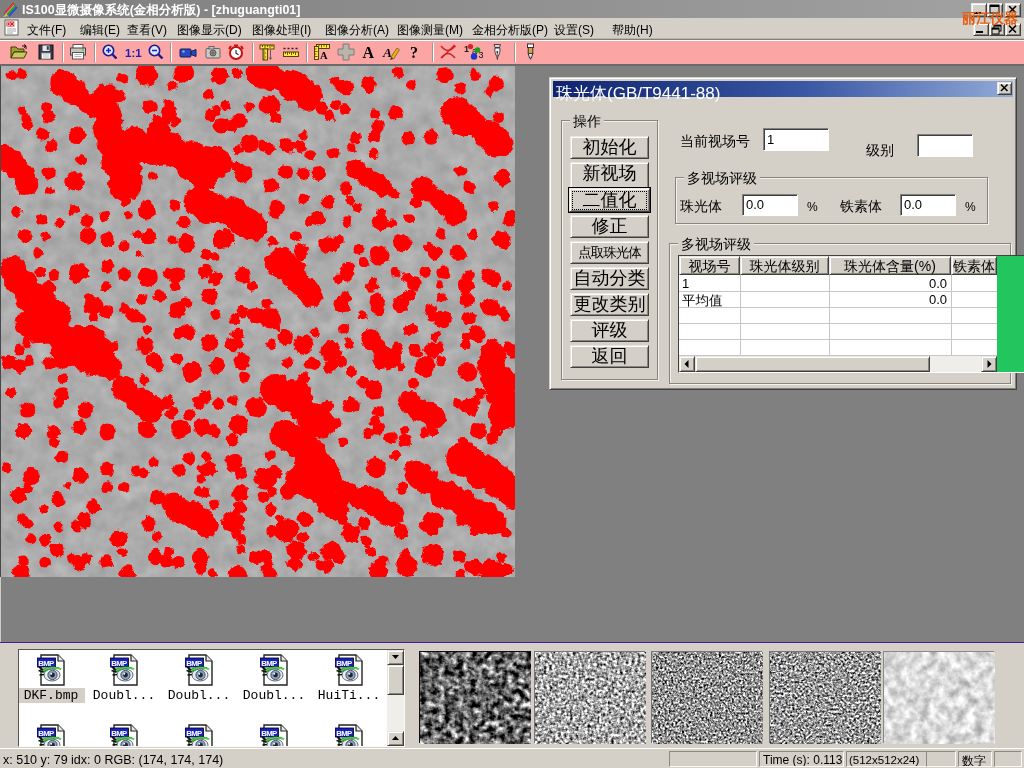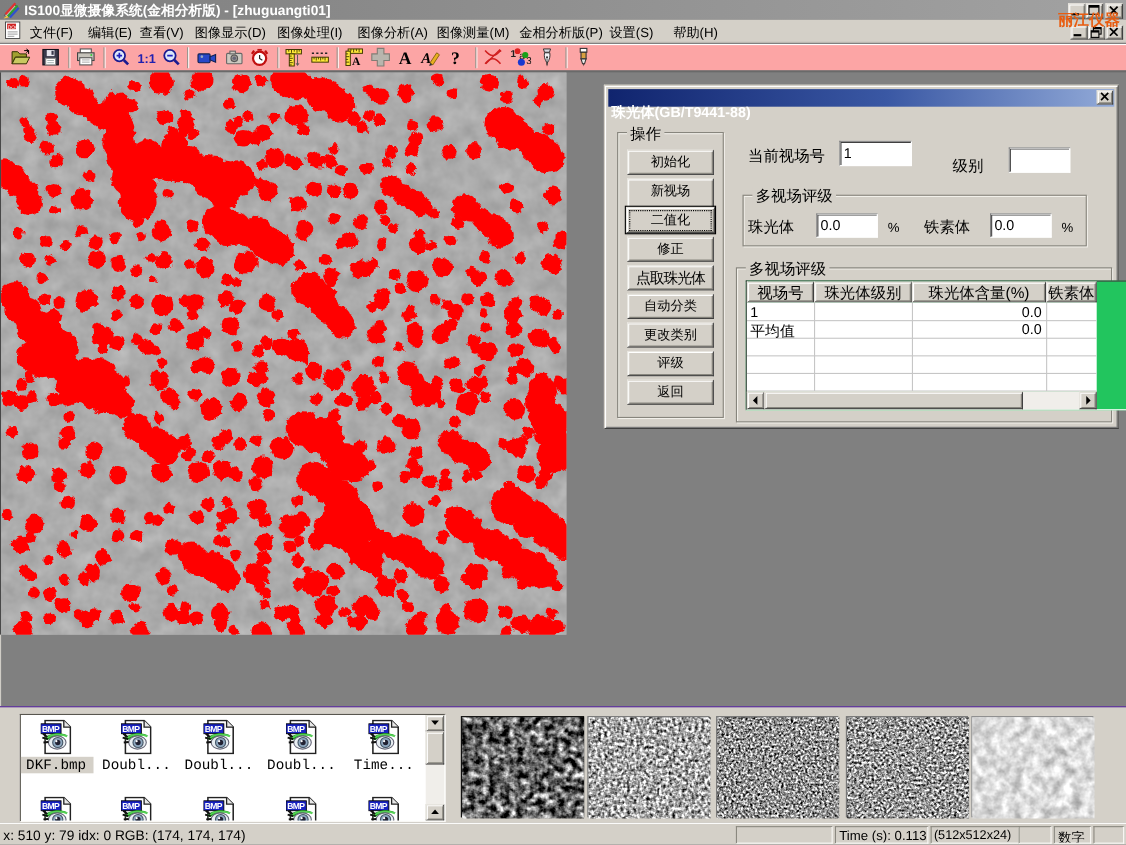--- a/index.html
+++ b/index.html
@@ -1,18 +1,18 @@
 <!DOCTYPE html>
 <html><head><meta charset="utf-8"><style>
 *{margin:0;padding:0;box-sizing:border-box}svg{display:block}
 html,body{width:1024px;height:768px;overflow:hidden}
 body{font-family:"Liberation Sans",sans-serif;position:relative;background:#808080;font-size:12px}
 .abs{position:absolute}
 .sunken{background:#fff;border:1px solid;border-color:#808080 #ffffff #ffffff #808080;box-shadow:inset 1px 1px 0 #404040}
-.btn{background:#d4d0c8;border:1px solid;border-color:#e8e6e0 #404040 #404040 #e8e6e0;box-shadow:inset 1px 1px 0 #fff,inset -1px -1px 0 #88867e;text-align:center;font-size:12px;color:#000}
+.btn{background:#d4d0c8;border:1px solid;border-color:#e8e6e0 #404040 #404040 #e8e6e0;box-shadow:inset 1px 1px 0 #fff,inset -1px -1px 0 #88867e;text-align:center;font-size:18px;color:#000}
 .grp{border:1px solid #87857d;box-shadow:1px 1px 0 #f2f0ea,inset 1px 1px 0 #f2f0ea}
 .grp>span{position:absolute;top:-8px;left:8px;background:#d4d0c8;padding:0 3px;font-size:14px;white-space:nowrap}
 .fld{border:1px solid;border-color:#8a887f #fbfaf7 #fbfaf7 #8a887f;padding:0 3px;font-size:12px;white-space:nowrap;overflow:hidden}
 .cjk{letter-spacing:0}
 </style></head>
 <body>
 
 <div class="abs" style="left:0;top:0;width:1024px;height:18px;background:linear-gradient(90deg,#7e7e7e,#a2a2a2)">
  <svg class="abs" style="left:3px;top:1px" width="16" height="16" viewBox="0 0 16 16">
   <path d="M1 13 L10 3 L13 6 L4 15 Z" fill="#c0c0c0" stroke="#404040" stroke-width="0.7"></path>
@@ -926,21 +926,21 @@
         <circle cx="65.5" cy="419.2" r="3.5"></circle>
         <circle cx="424.9" cy="179.6" r="4.6"></circle>
         <circle cx="276.6" cy="453.2" r="3.6"></circle>
  </g>
 </svg>
 </div>
 <div class="abs" style="left:0;top:577px;width:1px;height:65px;background:#d0cdc6"></div>
 
 <div class="abs" style="left:549px;top:77px;width:468px;height:313px;background:#d4d0c8;border:1px solid;border-color:#d4d0c8 #404040 #404040 #d4d0c8;box-shadow:inset 1px 1px 0 #fff,inset -1px -1px 0 #808080;z-index:10">
  <div class="abs" style="left:3px;top:3px;width:460px;height:16px;background:linear-gradient(90deg,#10246e 0%,#3a58a4 55%,#92aad8 100%)">
-  <div class="abs" style="left:3px;top:12px;color:#fff;font-weight:bold;font-size:13px">珠光体(GB/T9441-88)</div>
+  <div class="abs" style="left:3px;top:1px;color:#fff;font-weight:normal;font-size:17px">珠光体(GB/T9441-88)</div>
   <div class="abs btn" style="left:444px;top:1px;width:15px;height:13px">
         <svg width="13" height="11" viewBox="0 0 13 11">
           <path d="M3 1.5 L9.5 8 M9.5 1.5 L3 8" stroke="#000" stroke-width="1.5"></path>
         </svg>
       </div>
  </div>
 
  <div class="abs grp" style="left:11px;top:42px;width:97px;height:260px">
       <span>操作</span>
     </div>
@@ -1057,21 +1057,21 @@
       <svg class="abs" style="left:241px;top:4px" width="28" height="32" viewBox="0 0 28 32">
         <use href="#bmpi"></use>
       </svg>
       <div class="abs" style="left:221px;top:38px;width:68px;text-align:center;font-family:'Liberation Mono',monospace;font-size:13px;white-space:nowrap">Doubl...</div>
       <svg class="abs" style="left:241px;top:74px" width="28" height="32" viewBox="0 0 28 32">
         <use href="#bmpi"></use>
       </svg>
       <svg class="abs" style="left:316px;top:4px" width="28" height="32" viewBox="0 0 28 32">
         <use href="#bmpi"></use>
       </svg>
-      <div class="abs" style="left:296px;top:38px;width:68px;text-align:center;font-family:'Liberation Mono',monospace;font-size:13px;white-space:nowrap">Time...</div>
+      <div class="abs" style="left:296px;top:38px;width:68px;text-align:center;font-family:'Liberation Mono',monospace;font-size:13px;white-space:nowrap">HuiTi...</div>
       <svg class="abs" style="left:316px;top:74px" width="28" height="32" viewBox="0 0 28 32">
         <use href="#bmpi"></use>
       </svg>
       <div class="abs" style="left:368px;top:0px;width:17px;height:96px;background:#f0eeea">
 <div class="abs btn" style="left:0;top:0;width:17px;height:15px">
           <svg width="15" height="13" viewBox="0 0 15 13">
             <path d="M7.5 4 L11 8 H4 Z" transform="rotate(180 7.5 6)" fill="#000"></path>
           </svg>
         </div>
 <div class="abs btn" style="left:0;top:15px;width:17px;height:30px"></div>

